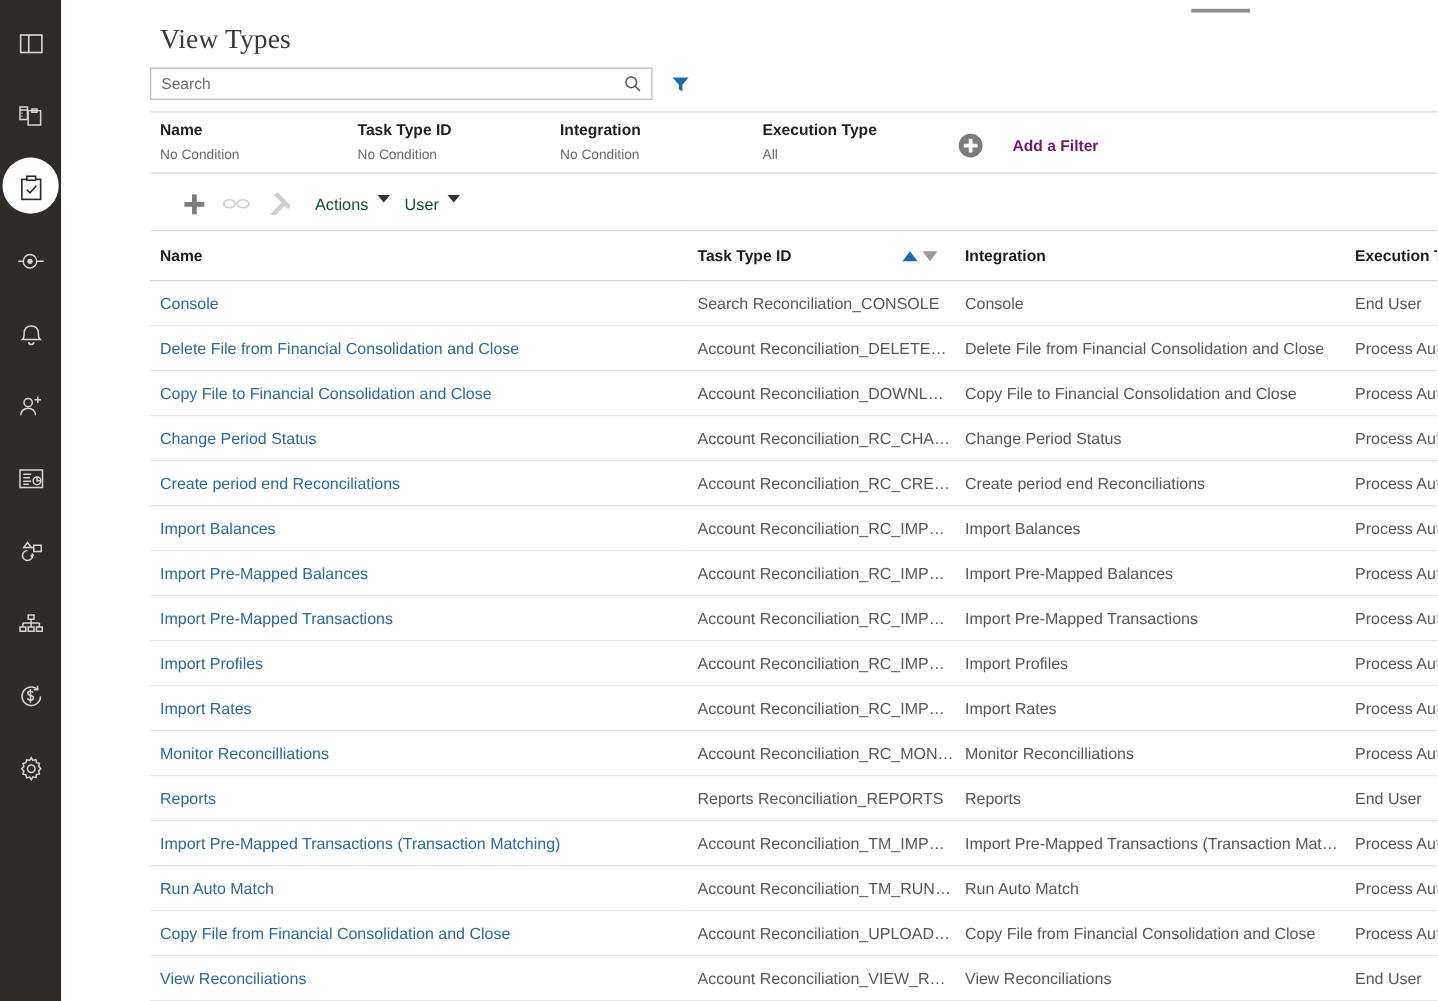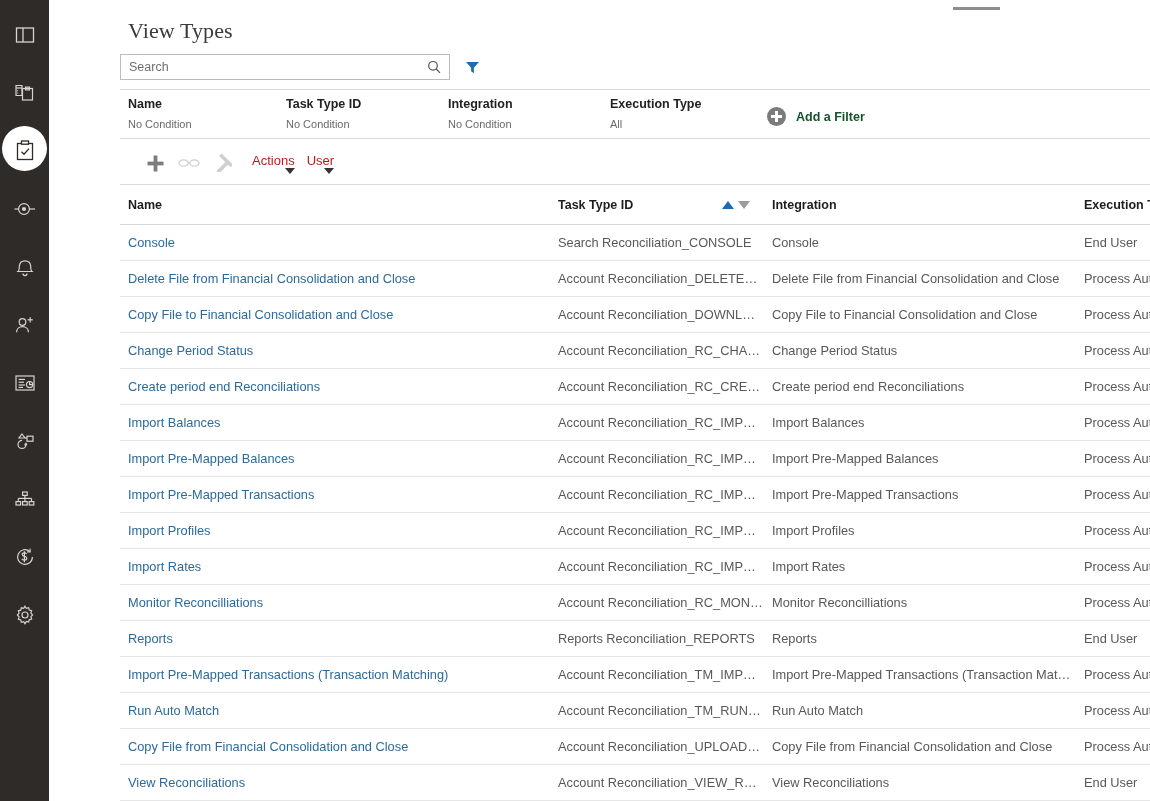--- a/index.html
+++ b/index.html
@@ -84,21 +84,21 @@
   
   .search-row {
     position: absolute;
     left: 71px;
     top: 54px;
     display: flex;
     align-items: center;
   }
   .search-box {
     position: relative;
-    width: 330px;
+    width: 402px;
     height: 26px;
     border: 1px solid #bcbcbc;
     background: #ffffff;
     display: flex;
     align-items: center;
   }
   .search-box input {
     border: 0;
     outline: none;
     background: transparent;
@@ -171,24 +171,24 @@
     position: absolute;
     background: #ffffff;
   }
   .add-filter .plus-circle::before {
     left: 4px; top: 8px; width: 11px; height: 3px;
   }
   .add-filter .plus-circle::after {
     left: 8px; top: 4px; width: 3px; height: 11px;
   }
   .add-filter .aflabel {
-    margin-left: 10px;
+    margin-left: 24px;
     font-size: 12.5px;
     font-weight: bold;
-    color: #14532d;
+    color: #701a75;
   }
 
   
   .toolbar {
     position: absolute;
     left: 71px;
     top: 142px;
     width: 1079px;
     height: 43px;
     border-bottom: 1px solid #dadada;
@@ -198,26 +198,25 @@
   }
   .tb-icon {
     width: 34px; height: 28px;
     display: flex; align-items: center; justify-content: center;
     cursor: pointer;
   }
   .tb-icon.plus { color: #7d7d7d; }
   .tb-icon.disabled { color: #cfcfcf; cursor: default; }
   .tb-menu {
     display: flex;
-    align-items: flex-end;
+    align-items: flex-start;
     margin-left: 12px;
     font-size: 13px;
-    color: #b91c1c;
+    color: #14532d;
     cursor: pointer;
-    flex-direction: column;
   }
   .tb-menu .caret {
     margin-left: 7px;
     width: 0; height: 0;
     border-left: 5px solid transparent;
     border-right: 5px solid transparent;
     border-top: 6px solid #333;
   }
 
   

